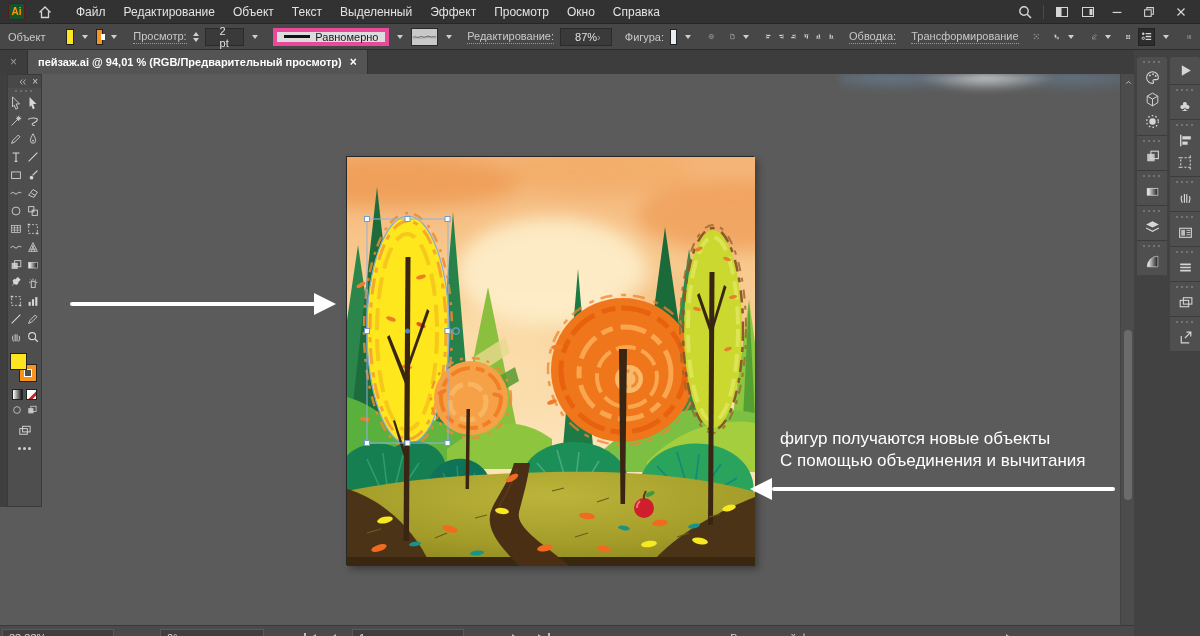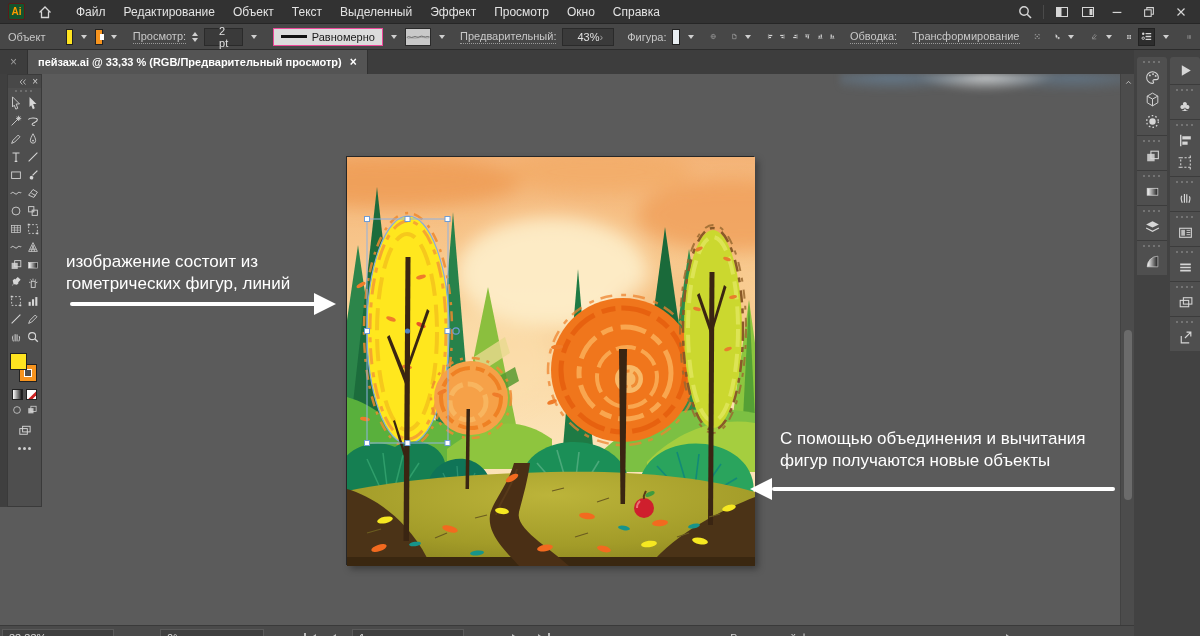--- a/index.html
+++ b/index.html
@@ -24,21 +24,21 @@
   .swatch { width:16px; height:16px; border:1px solid #222; }
   .swatch.fill { background:#ffe420; }
   .swatch.stroke { background:#f7941e; position:relative; }
   .swatch.stroke::after { content:""; position:absolute; left:4px; top:4px; right:4px; bottom:4px; background:#474747; border:2px solid #fff; }
   .chev { width:0; height:0; border-left:3px solid transparent; border-right:3px solid transparent; border-top:4px solid #cfcfcf; display:inline-block; }
   .chev-wrap { display:flex; align-items:center; padding:0 2px; height:16px; }
   .stepper { display:flex; flex-direction:column; justify-content:center; gap:2px; height:16px; }
   .stepper .up { width:0;height:0;border-left:3px solid transparent;border-right:3px solid transparent;border-bottom:4px solid #cfcfcf; }
   .stepper .dn { width:0;height:0;border-left:3px solid transparent;border-right:3px solid transparent;border-top:4px solid #cfcfcf; }
   .ob-field { background:#3a3a3a; border:1px solid #2a2a2a; height:18px; display:flex; align-items:center; padding:0 14px; color:#e0e0e0; }
-  .profile-combo { background:#dcdcdc; color:#1a1a1a; height:18px; display:flex; align-items:center; gap:5px; padding:0 7px; border:1px solid #ec4899; }
+  .profile-combo { background:#dcdcdc; color:#1a1a1a; height:18px; display:flex; align-items:center; gap:5px; padding:0 7px; border:4px solid #ec4899; }
   .profile-combo .pline { width:26px; height:3px; background:#111; }
   .brush-combo { width:66px; height:18px; background:#c9c9c9; border:1px solid #2a2a2a; display:flex; align-items:center; justify-content:center; overflow:hidden; }
   .style-swatch { width:16px; height:16px; background:#e8eef2; border:1px solid #222; }
   .ob-icon { display:flex; align-items:center; justify-content:center; width:18px; height:18px; }
   .ob-icon.active { background:#2d2d2d; border:1px solid #222; }
   .spacer { flex:1; }
 
   
   .tabbar { position:absolute; left:0; top:50px; width:1200px; height:24px; background:#3d3d3d; display:flex; z-index:30; }
   .doc-tab { display:flex; align-items:center; gap:8px; padding:0 10px; font-size:11px; color:#9d9d9d; border-right:1px solid #313131; height:24px; }
@@ -402,23 +402,23 @@
       </span>
     <span class="brush-combo">
         <svg width="60" height="14">
           <use href="#sym-squiggle"></use>
         </svg>
       </span>
     <span class="chev-wrap">
         <span class="chev"></span>
       </span>
     <span style="width:2px"></span>
-    <span class="ob-link">Предварительный:</span>
+    <span class="ob-link">Редактирование:</span>
     <span class="ob-field" style="width:52px;justify-content:space-between">
-        <span>43%</span>
+        <span>87%</span>
         <span style="color:#9f9f9f">›</span>
       </span>
     <span style="width:2px"></span>
     <span class="ob-label">Фигура:</span>
     <span class="style-swatch"></span>
     <span class="chev-wrap">
         <span class="chev"></span>
       </span>
     <span style="width:6px"></span>
     <svg class="ic ic-dim" width="17" height="17">
@@ -488,21 +488,21 @@
     <svg class="ic" width="16" height="16">
         <use href="#sym-list"></use>
       </svg>
   </div>
 
   <div class="tabbar">
     <div class="doc-tab">
       <span class="tab-close">×</span>
     </div>
     <div class="doc-tab active">
-      <span>пейзаж.ai @ 33,33 % (RGB/Предварительный просмотр)</span>
+      <span>пейзаж.ai @ 94,01 % (RGB/Предварительный просмотр)</span>
       <span class="tab-close">×</span>
     </div>
   </div>
 
   <div class="workspace">
     <div class="sky-glow"></div>
   </div>
 
   <div class="left-strip"></div>
   <div class="toolbar">
@@ -874,30 +874,26 @@
           <rect x="17.5" y="283.5" width="5" height="5"></rect>
             <rect x="58" y="283.5" width="5" height="5"></rect>
             <rect x="98" y="283.5" width="5" height="5"></rect>
         </g>
         <circle cx="60.5" cy="174" r="2.6" fill="#4f80c0"></circle>
         <circle cx="109" cy="174" r="3.2" fill="none" stroke="#6f9cd4" stroke-width="1.2"></circle>
       </g>
     </svg>
   </div>
 
-  <div class="annotation ann-left">
-    <div>изображение состоит из</div>
-    <div>гометрических фигур, линий</div>
-  </div>
   <div class="arrow-line a1-line"></div>
   <div class="a1-head"></div>
 
   <div class="annotation ann-right">
+    <div>фигур получаются новые объекты</div>
     <div>С помощью объединения и вычитания</div>
-    <div>фигур получаются новые объекты</div>
   </div>
   <div class="arrow-line a2-line"></div>
   <div class="a2-head"></div>
 
   <div class="vscroll">
     <svg class="up-ar ic" width="9" height="9">
         <use href="#sym-chevU2"></use>
       </svg>
     <div class="thumb"></div>
   </div>

